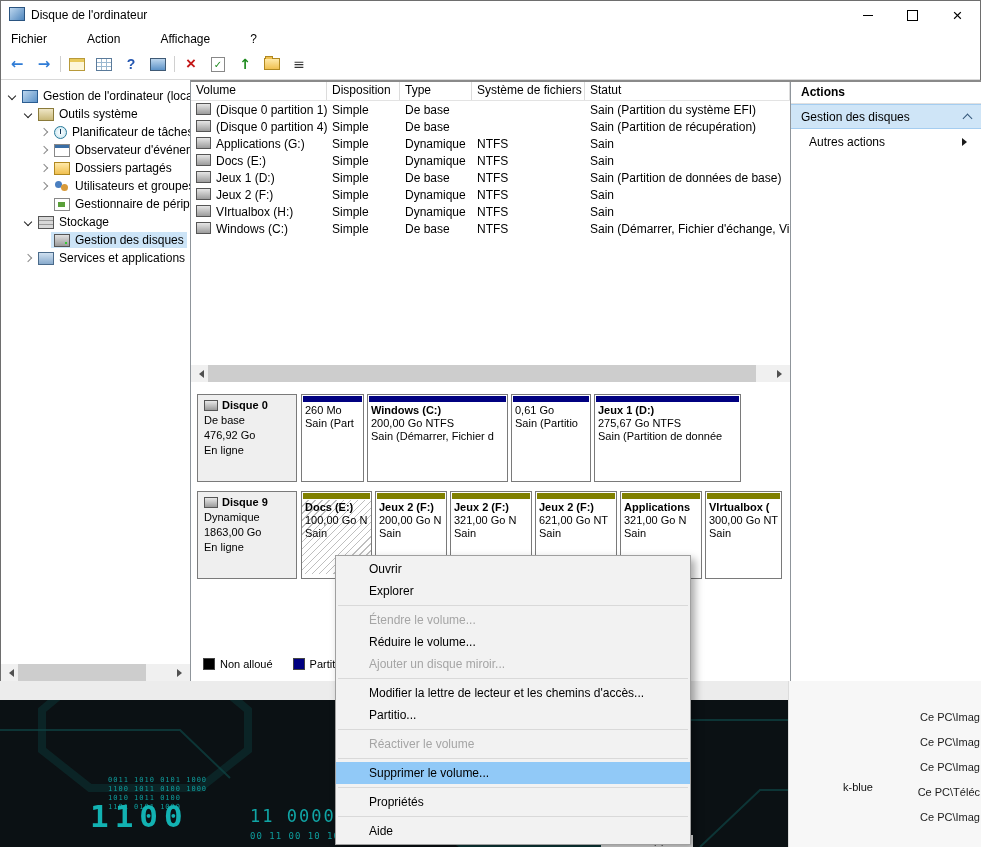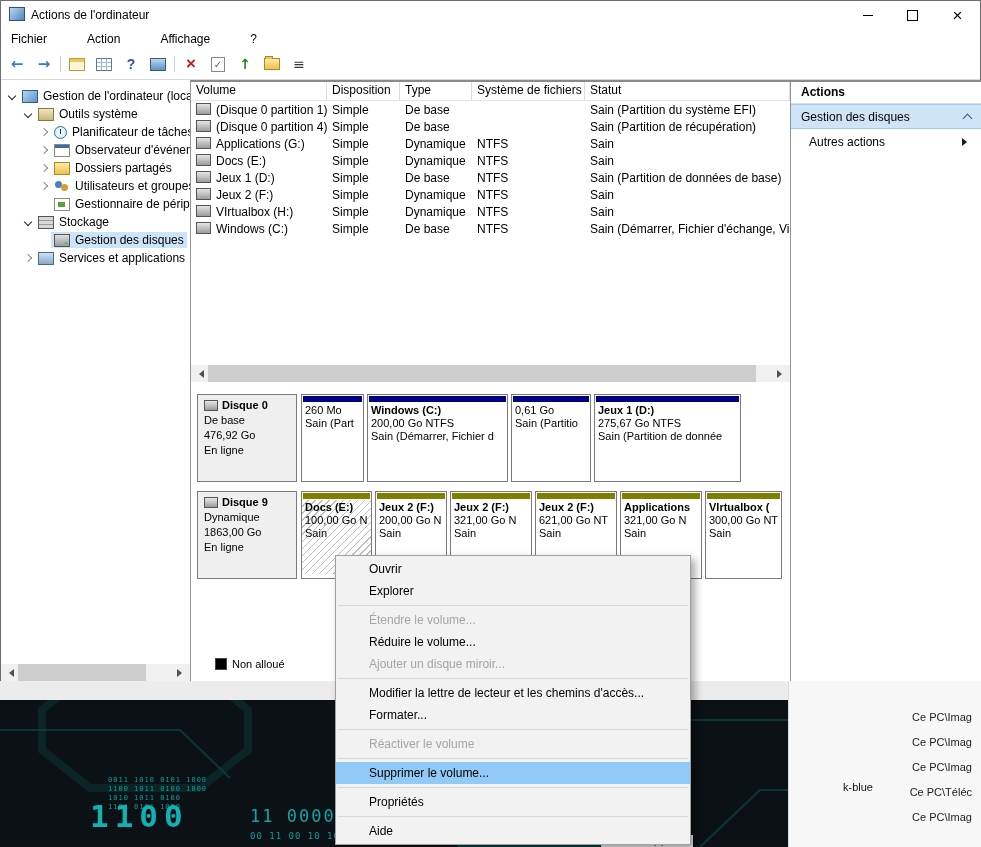--- a/index.html
+++ b/index.html
@@ -3,21 +3,21 @@
 <meta charset="utf-8">
 <style>
   html,body{margin:0;padding:0;}
   body{width:981px;height:847px;position:relative;overflow:hidden;
        font-family:"Liberation Sans",sans-serif;font-size:12px;color:#000;background:#ddd;}
   #stage{position:absolute;inset:0;width:981px;height:847px;background:#fff;}
 
   
   #desktop{position:absolute;left:0;top:681px;width:981px;height:166px;background:#ececec;}
   #file-col{position:absolute;right:0;top:0;width:193px;height:100%;background:#f7f7f7;border-left:1px solid #dcdcdc;padding-top:24px;box-sizing:border-box;}
-  .file-entry{height:25px;line-height:25px;text-align:right;padding-right:9px;font-size:11px;color:#1c1c1c;white-space:nowrap;overflow:hidden;}
+  .file-entry{height:25px;line-height:25px;text-align:right;padding-right:1px;font-size:11px;color:#1c1c1c;white-space:nowrap;overflow:hidden;}
   #partial-file{position:absolute;left:843px;top:100px;font-size:11px;color:#111;}
   #wallpaper{position:absolute;left:0;top:19px;width:788px;height:147px;background:#0b1114;overflow:hidden;}
   #status-notch{position:absolute;left:601px;top:154px;width:88px;height:12px;background:#ececec;font-size:10px;line-height:12px;color:#222;padding-left:4px;}
   .binmono{font-family:"DejaVu Sans Mono",monospace;}
   #bin-small{position:absolute;left:108px;top:76px;font-size:7px;line-height:9px;color:#0e9c9c;letter-spacing:1px;}
   #bin-big{position:absolute;left:90px;top:98px;font-size:31px;font-weight:bold;color:#12b2b2;letter-spacing:6px;}
   #bin-med{position:absolute;left:250px;top:106px;font-size:17px;color:#10a5a5;letter-spacing:2px;}
   #bin-tiny{position:absolute;left:250px;top:131px;font-size:9px;color:#0e9c9c;letter-spacing:1px;}
 
   
@@ -110,21 +110,21 @@
   .dname{font-weight:bold;display:flex;align-items:center;gap:4px;}
   .dmini{width:12px;height:9px;background:linear-gradient(#e8e8e8,#9a9a9a);border:1px solid #555;flex:none;}
   .parts{display:flex;gap:3px;}
   .pcell{box-sizing:border-box;border:1px solid #7a7a7a;background:#fff;font-size:11px;line-height:13px;overflow:hidden;height:88px;}
   .pband{height:6px;margin:1px;}
   .pbody{padding:1px 3px;height:72px;}
   .pbody.hatch{background-image:repeating-linear-gradient(135deg,rgba(255,255,255,0) 0 4px,#bfbfbf 4px 5px);}
   .ptitle{font-weight:bold;white-space:nowrap;}
   .pline{white-space:nowrap;}
 
-  .legend{position:absolute;left:24px;top:576px;display:flex;align-items:center;gap:20px;font-size:11px;flex-direction:column;}
+  .legend{position:absolute;left:12px;top:576px;display:flex;align-items:center;gap:20px;font-size:11px;}
   .lg{display:flex;align-items:center;gap:5px;}
   .lgsq{width:10px;height:10px;border:1px solid #444;}
   .sw-black{background:#000000;}
   .sw-navy{background:#000080;}
 
   
   #actions{position:absolute;left:790px;top:81px;width:190px;height:599px;background:#fff;box-sizing:border-box;}
   .actions-title{height:21px;line-height:21px;padding-left:10px;font-weight:bold;border-bottom:1px solid #e0e0e0;}
   .actions-header{height:23px;background:#cfe5f7;border-top:1px solid #a5cdf0;border-bottom:1px solid #a5cdf0;display:flex;align-items:center;padding:0 10px;}
   .chev-up{width:6px;height:6px;border-right:1.6px solid #33567a;border-bottom:1.6px solid #33567a;transform:rotate(-135deg);margin-left:auto;margin-top:4px;}
@@ -168,21 +168,21 @@
         <div class="file-entry">Ce PC\Imag</div>
       </div>
     <div id="partial-file">k-blue</div>
     <div id="status-notch">Et élément(s)</div>
   </div>
 
   <div id="win">
 
     <div class="titlebar">
       <span class="app-icon"></span>
-      <span class="title-text">Actions de l'ordinateur</span>
+      <span class="title-text">Disque de l'ordinateur</span>
       <span class="win-controls">
         <span class="win-btn">
             <span class="glyph-min"></span>
           </span>
         <span class="win-btn">
             <span class="glyph-max"></span>
           </span>
         <span class="win-btn">
             <span class="glyph-close"></span>
           </span>
@@ -635,21 +635,21 @@
 
   <div id="ctx">
       <div class="mi">Ouvrir</div>
       <div class="mi">Explorer</div>
       <div class="msep"></div>
       <div class="mi disabled">Étendre le volume...</div>
       <div class="mi">Réduire le volume...</div>
       <div class="mi disabled">Ajouter un disque miroir...</div>
       <div class="msep"></div>
       <div class="mi">Modifier la lettre de lecteur et les chemins d'accès...</div>
-      <div class="mi">Formater...</div>
+      <div class="mi">Partitio...</div>
       <div class="msep"></div>
       <div class="mi disabled">Réactiver le volume</div>
       <div class="msep"></div>
       <div class="mi hl">Supprimer le volume...</div>
       <div class="msep"></div>
       <div class="mi">Propriétés</div>
       <div class="msep"></div>
       <div class="mi">Aide</div>
     </div>
 

